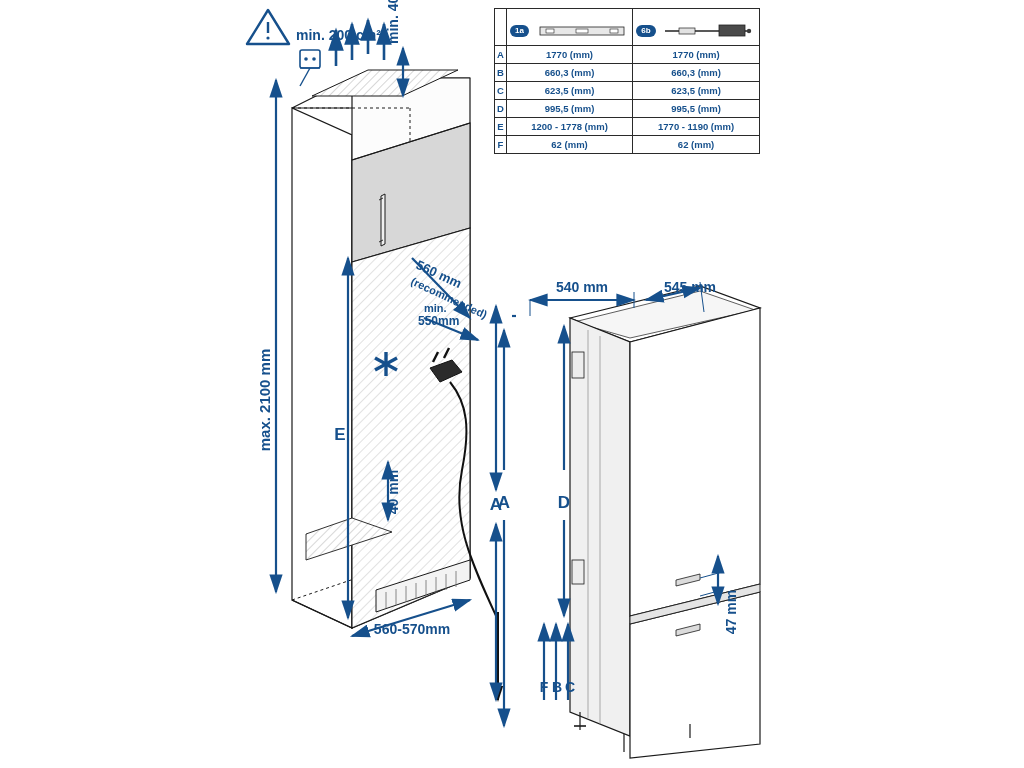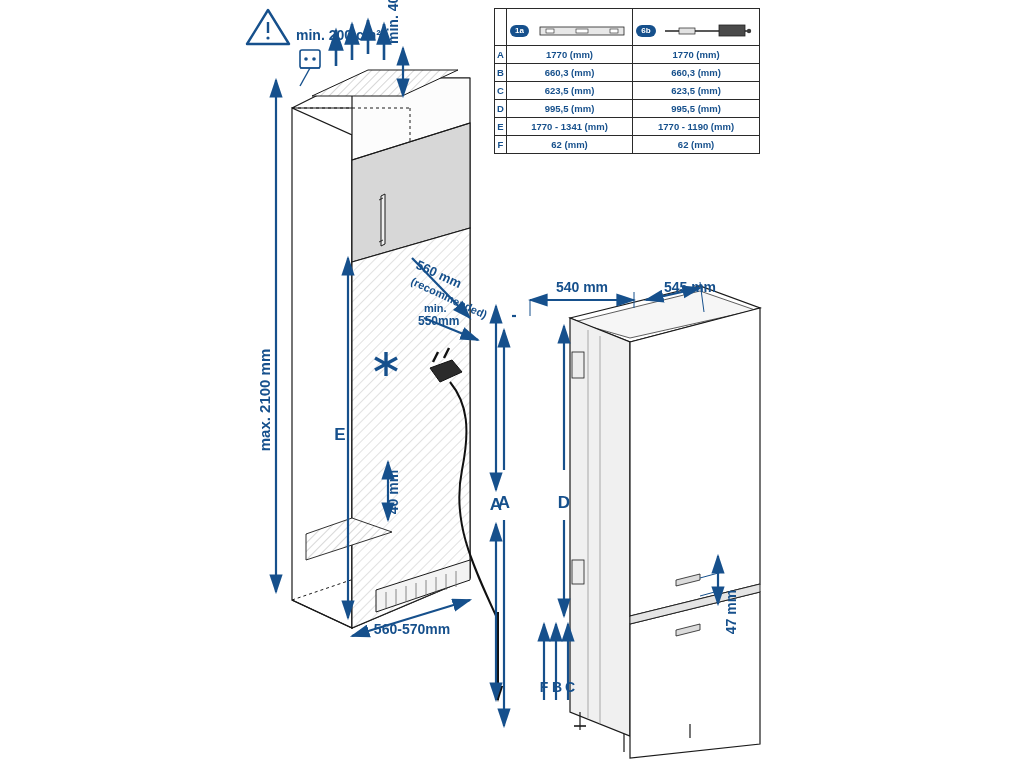--- a/index.html
+++ b/index.html
@@ -133,21 +133,21 @@
       <td>623,5 (mm)</td>
       <td>623,5 (mm)</td>
     </tr>
     <tr>
       <td class="rowlabel">D</td>
       <td>995,5 (mm)</td>
       <td>995,5 (mm)</td>
     </tr>
     <tr>
       <td class="rowlabel">E</td>
-      <td>1770 - 1341 (mm)</td>
+      <td>1200 - 1778 (mm)</td>
       <td>1770 - 1190 (mm)</td>
     </tr>
     <tr>
       <td class="rowlabel">F</td>
       <td>62 (mm)</td>
       <td>62 (mm)</td>
     </tr>
   </tbody>
     </table>
 

